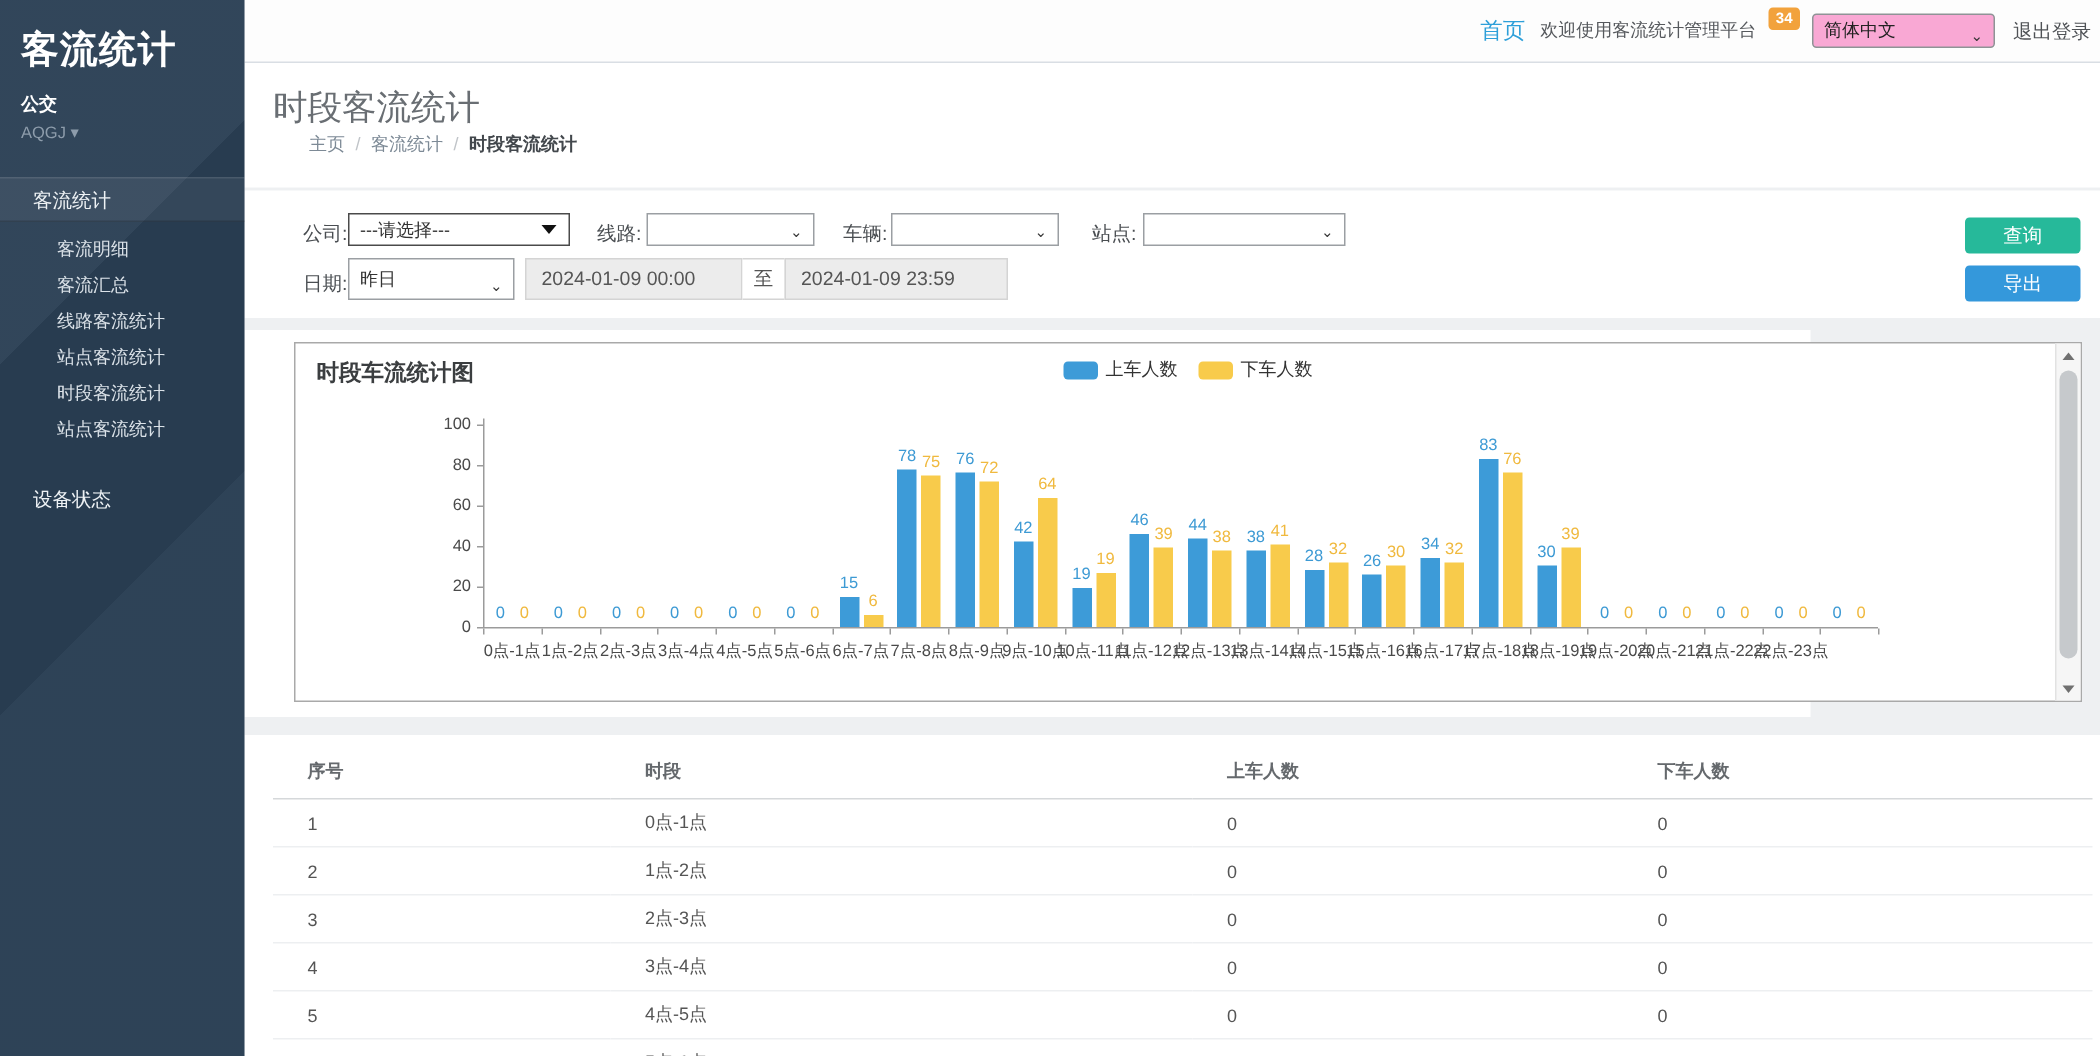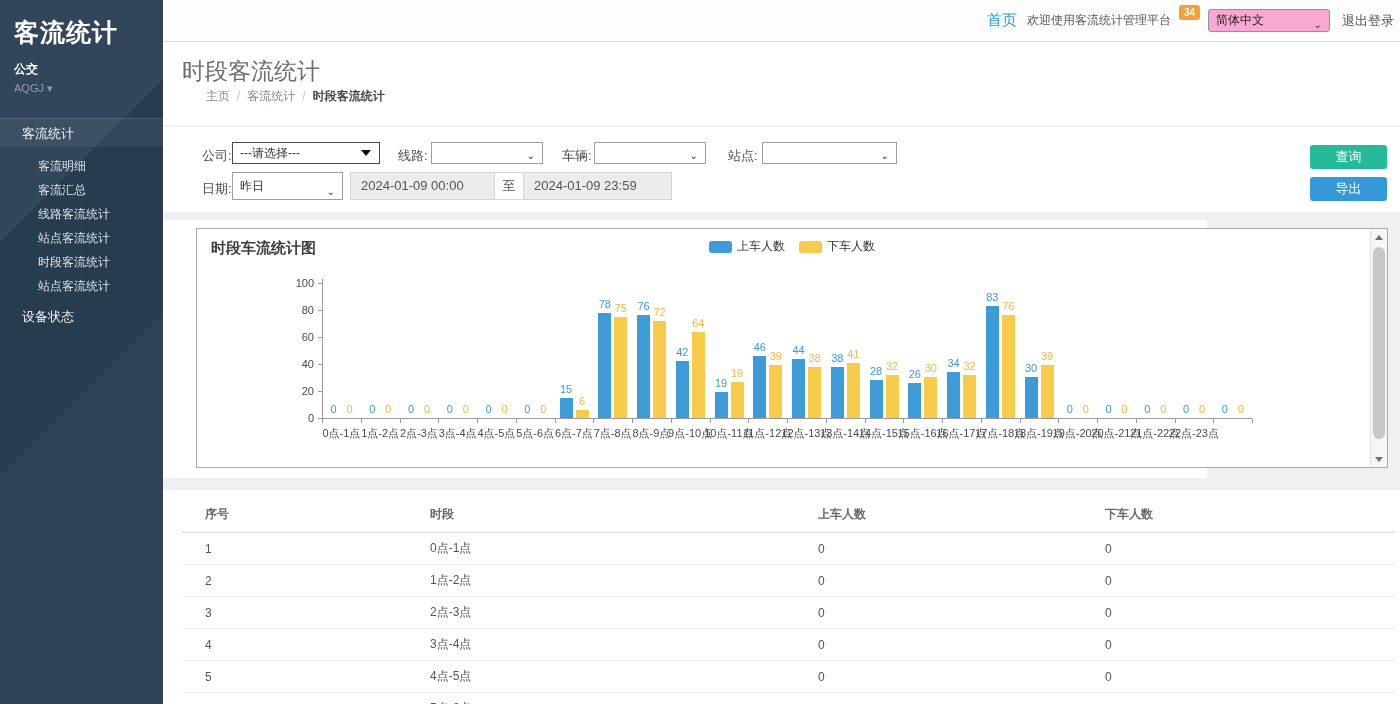--- a/index.html
+++ b/index.html
@@ -16,21 +16,21 @@
   .brand-org   { margin-top:12px; font-size:12px; font-weight:bold; color:#fff; }
   .brand-code  { margin-top:4px; font-size:11px; color:#8d9cab; }
   .side-menu { position:absolute; top:118px; left:0; width:100%; }
   .side-group { height:30px; line-height:30px; padding-left:22px; font-size:13px; color:#eef2f5;
                 background:rgba(255,255,255,0.06);
                 border-top:1px solid rgba(255,255,255,0.10);
                 border-bottom:1px solid rgba(0,0,0,0.18); cursor:pointer; }
   .side-sub { height:24px; line-height:24px; padding-left:38px; font-size:12px; color:#dbe2e8; cursor:pointer; }
   .side-sub:first-of-type { margin-top:6px; }
   .side-top { height:30px; line-height:30px; padding-left:22px; font-size:13px; color:#eef2f5; cursor:pointer; }
-  .side-top.first { margin-top:4px; }
+  .side-top.first { margin-top:20px; }
   .side-top + .side-top { margin-top:4px; }
 
   
   .topnav { position:absolute; left:163px; top:0; width:1237px; height:42px; background:#fdfdfd;
             border-bottom:1px solid #d9dee4; display:flex; align-items:center; justify-content:flex-end;
             padding-right:6px; }
   .tn-home { color:#2d9fd9; font-size:15px; margin-right:10px; cursor:pointer; }
   .tn-welcome { color:#56595d; font-size:12px; margin-right:8px; }
   .tn-badge { background:#f2a23c; color:#fff; font-size:10px; font-weight:bold; border-radius:3px;
               padding:2px 5px; align-self:flex-start; margin-top:5px; margin-right:8px; }

